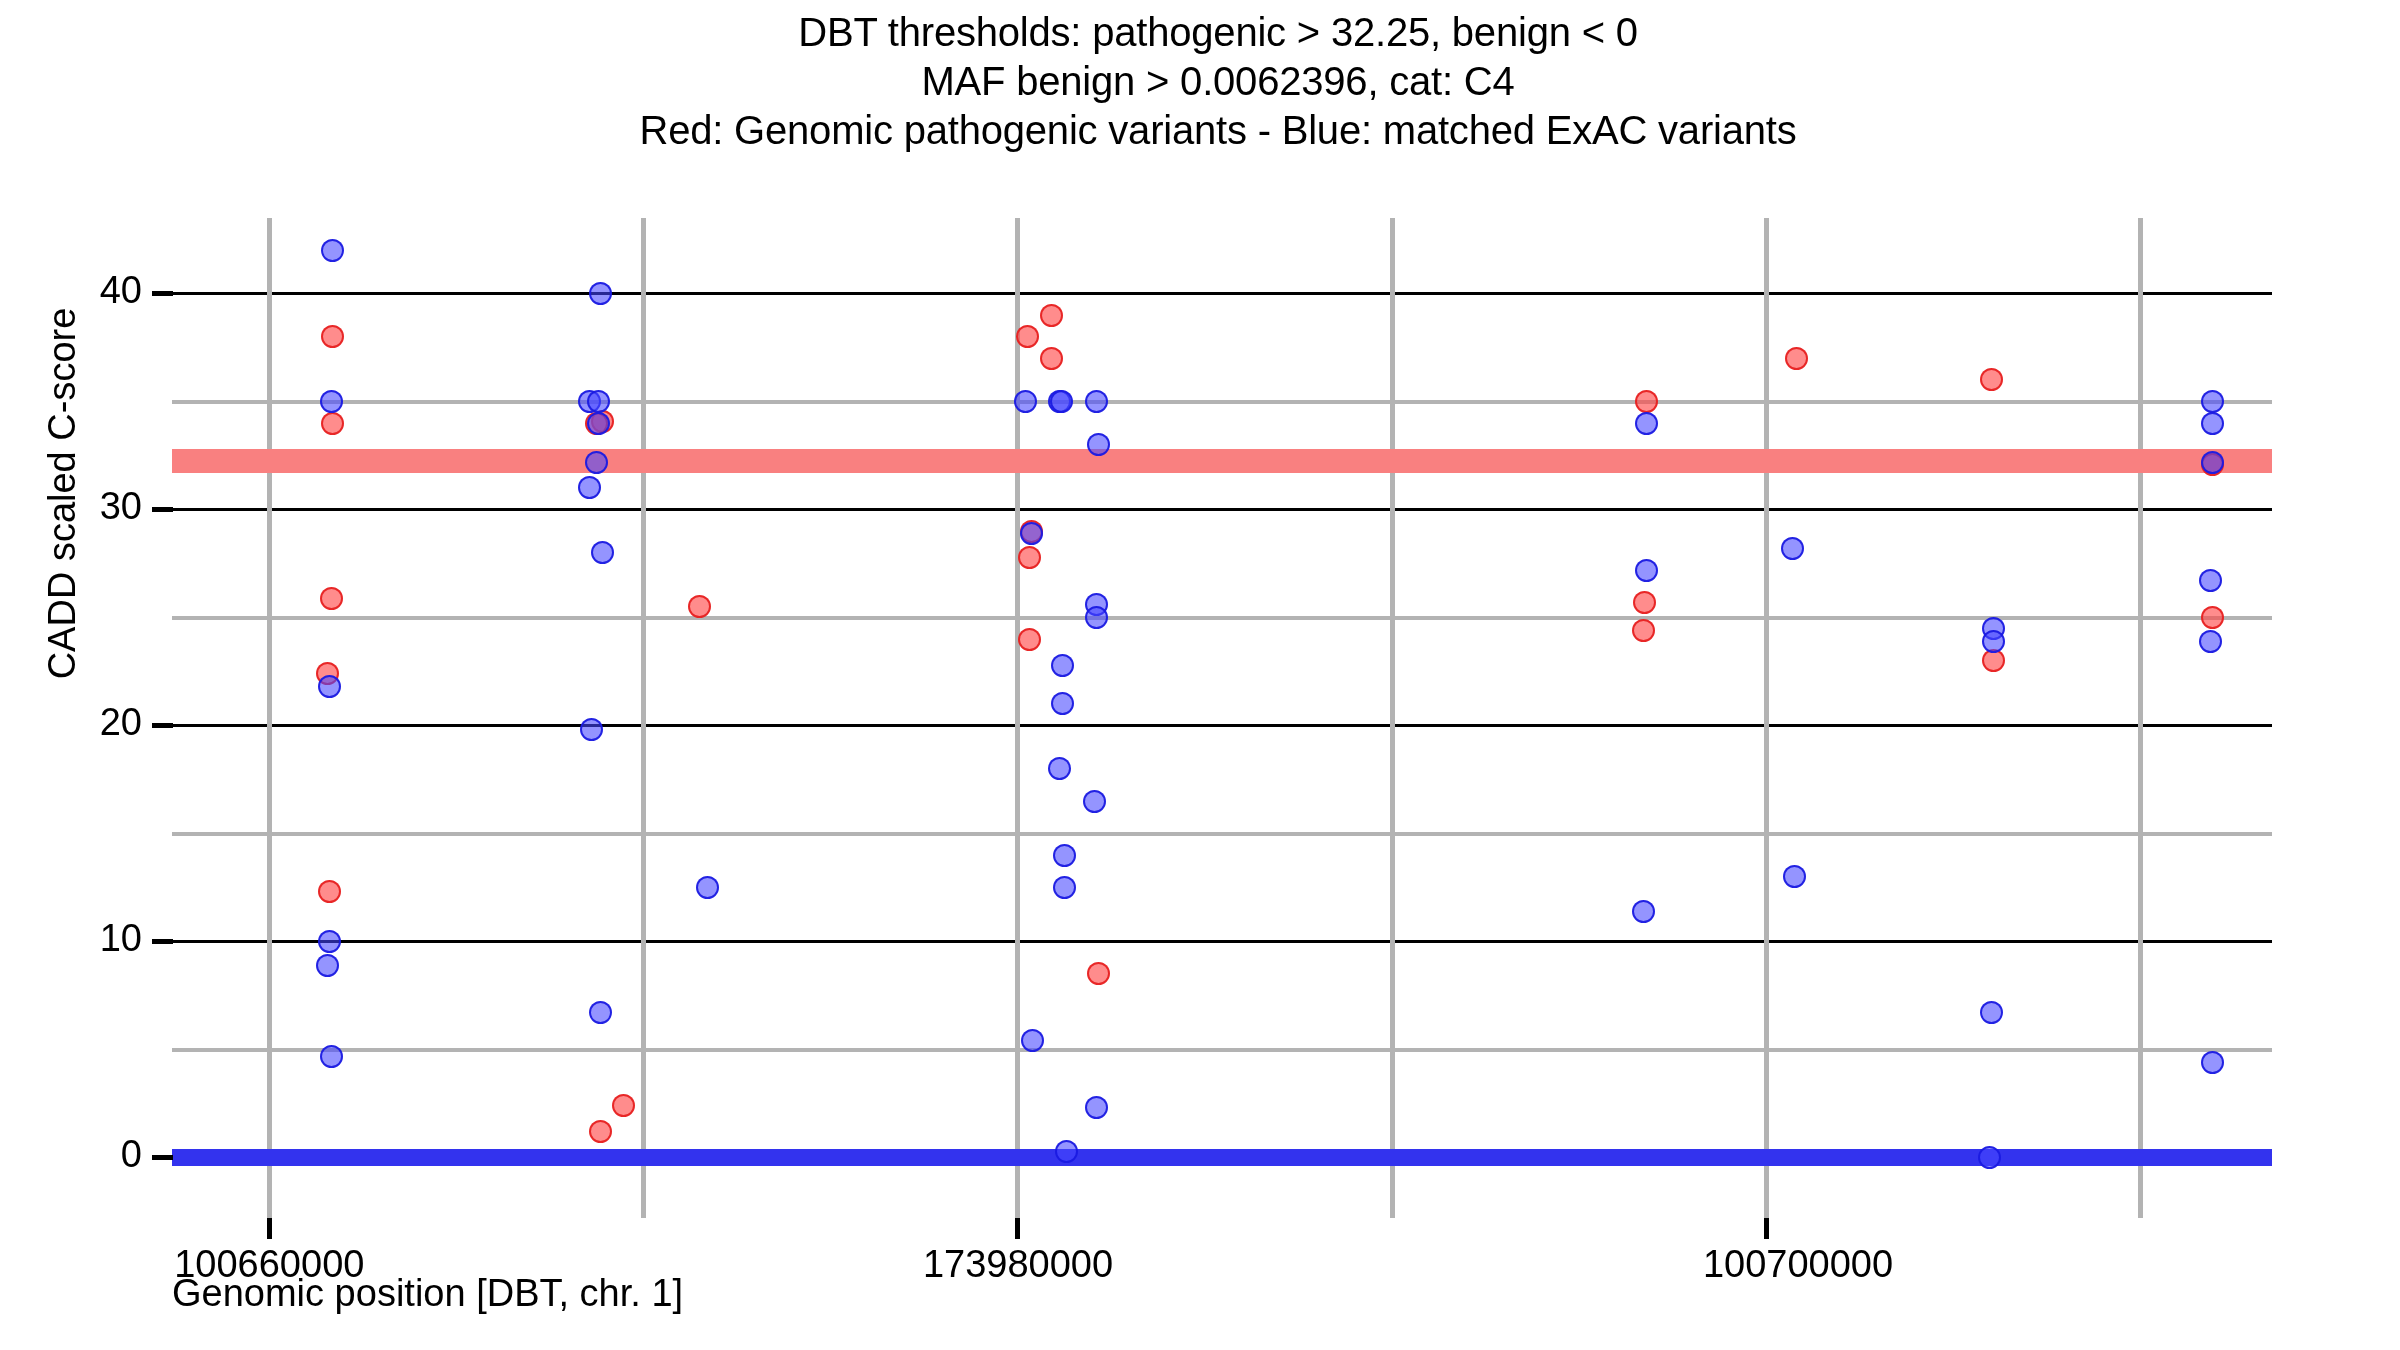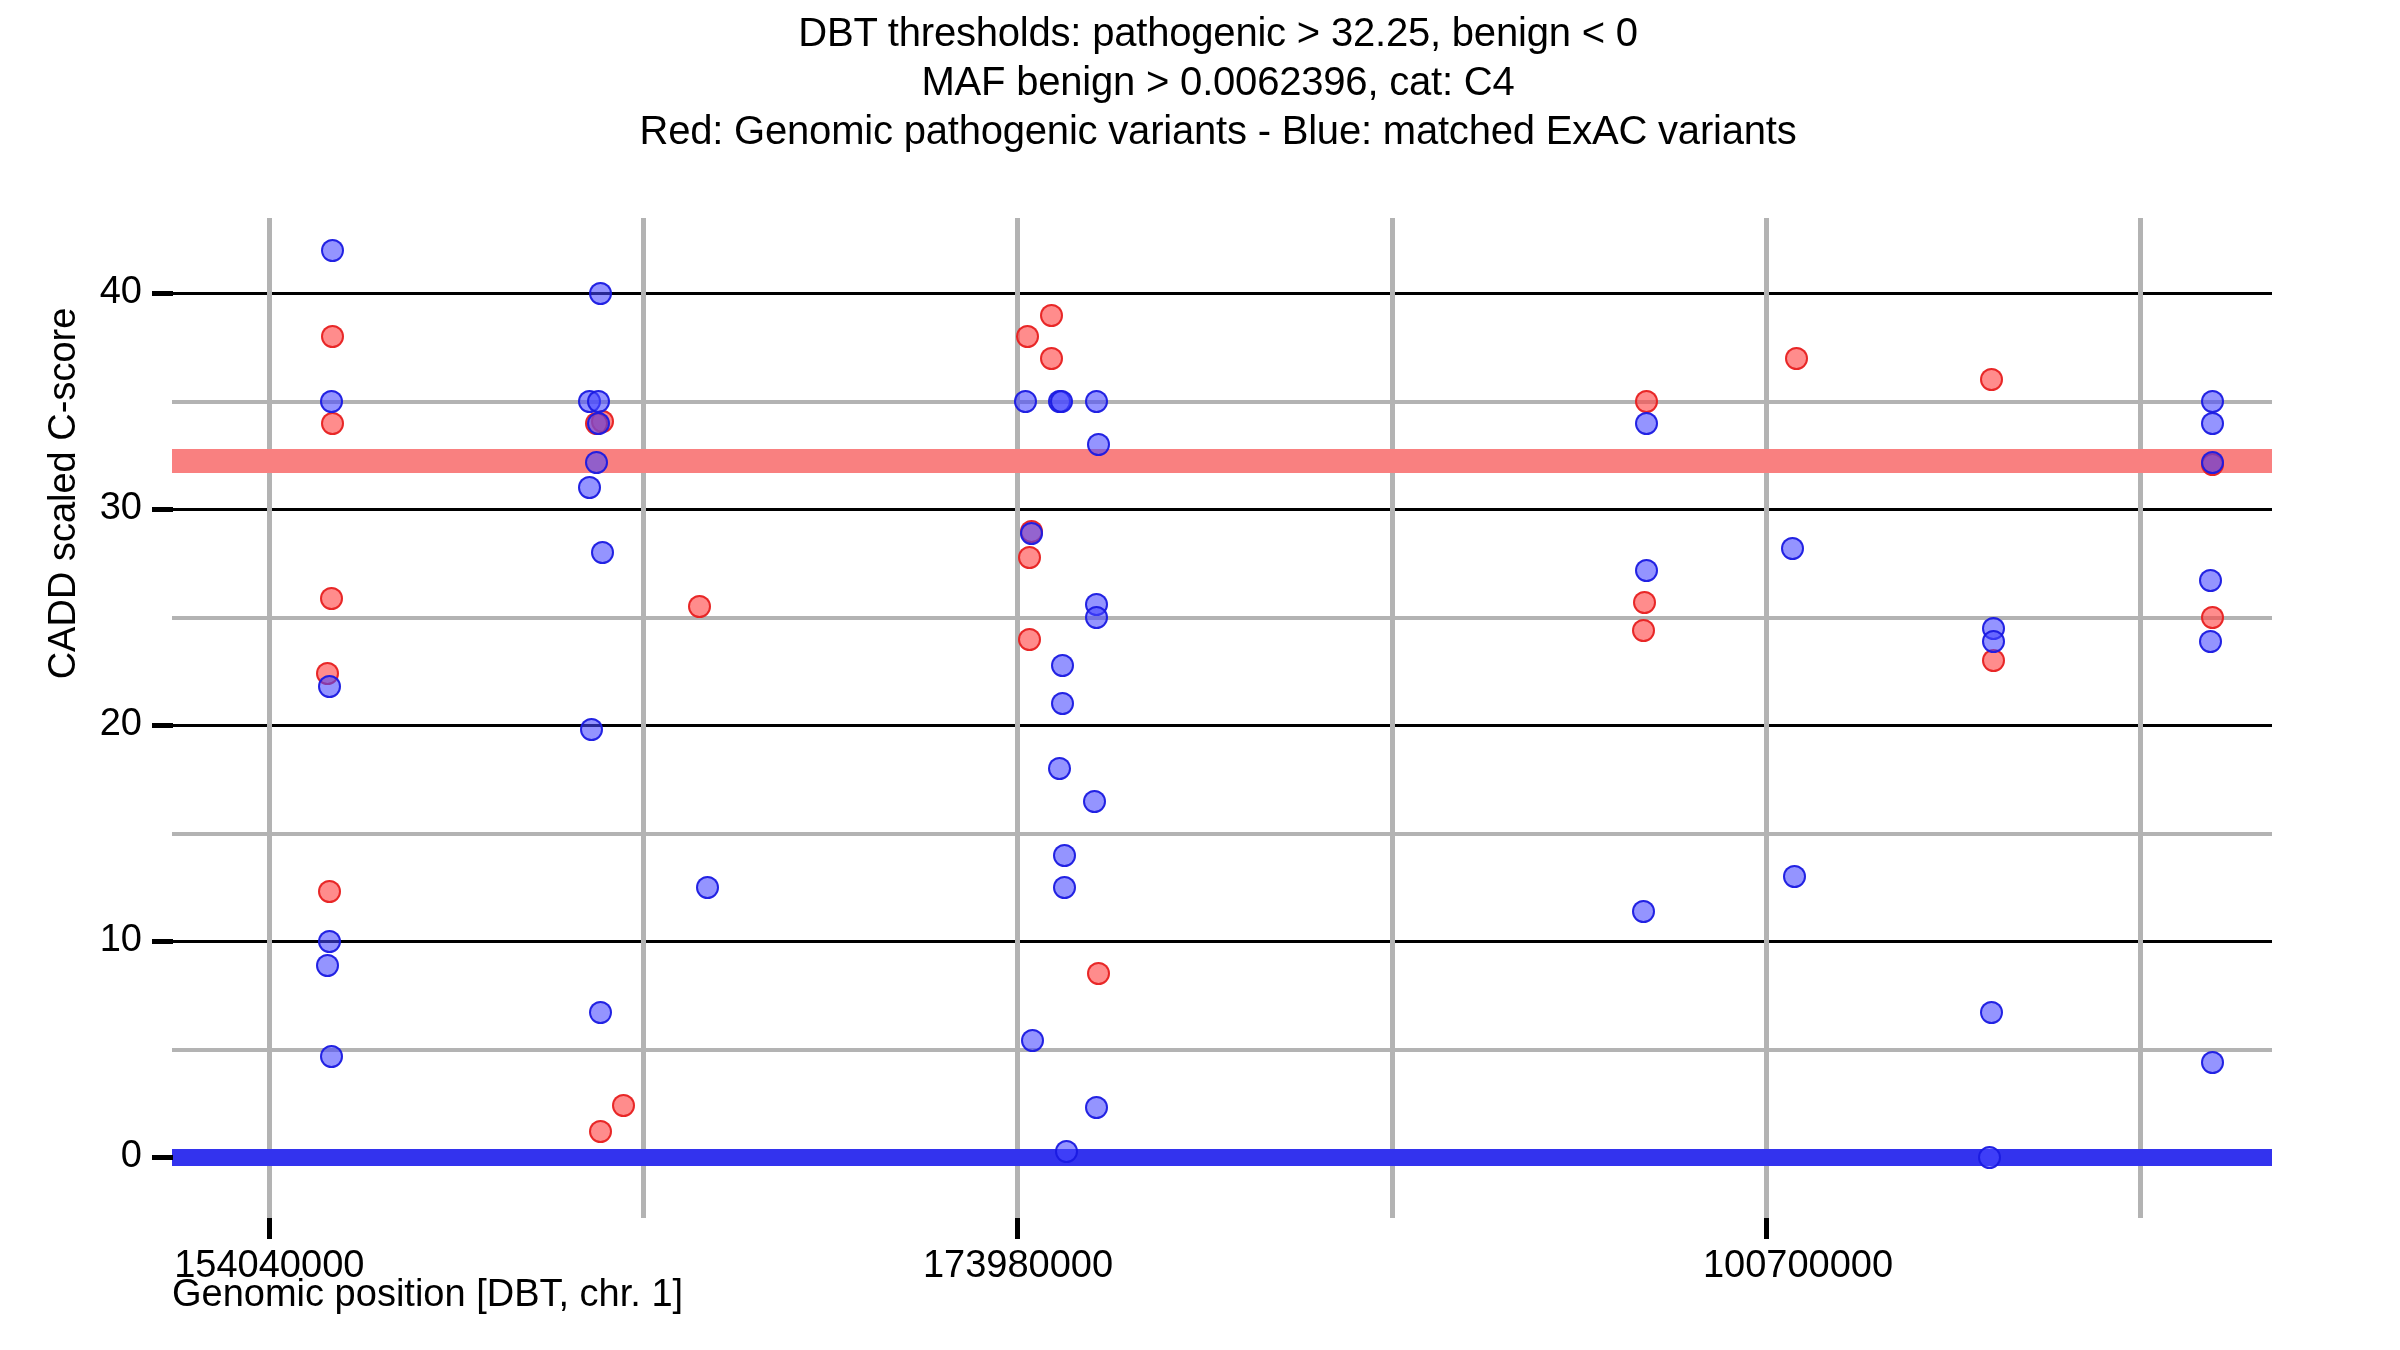--- a/index.html
+++ b/index.html
@@ -263,20 +263,20 @@
       <div class="ytick-label" style="top: 1132.52px;">0</div>
       <div class="ytick-mark" style="top: 939.042px;"></div>
       <div class="ytick-label" style="top: 916.542px;">10</div>
       <div class="ytick-mark" style="top: 723.059px;"></div>
       <div class="ytick-label" style="top: 700.559px;">20</div>
       <div class="ytick-mark" style="top: 507.077px;"></div>
       <div class="ytick-label" style="top: 484.577px;">30</div>
       <div class="ytick-mark" style="top: 291.094px;"></div>
       <div class="ytick-label" style="top: 268.594px;">40</div>
       <div class="xtick-mark" style="left: 266.826px;"></div>
-      <div class="xtick-label" style="left: 19.3262px;">154040000</div>
+      <div class="xtick-label" style="left: 19.3262px;">100660000</div>
       <div class="xtick-mark" style="left: 1015.49px;"></div>
       <div class="xtick-label" style="left: 767.989px;">173980000</div>
       <div class="xtick-mark" style="left: 1764.15px;"></div>
       <div class="xtick-label" style="left: 1548px;">100700000</div>
     </div>
 
 </div>
 
 </body></html>

